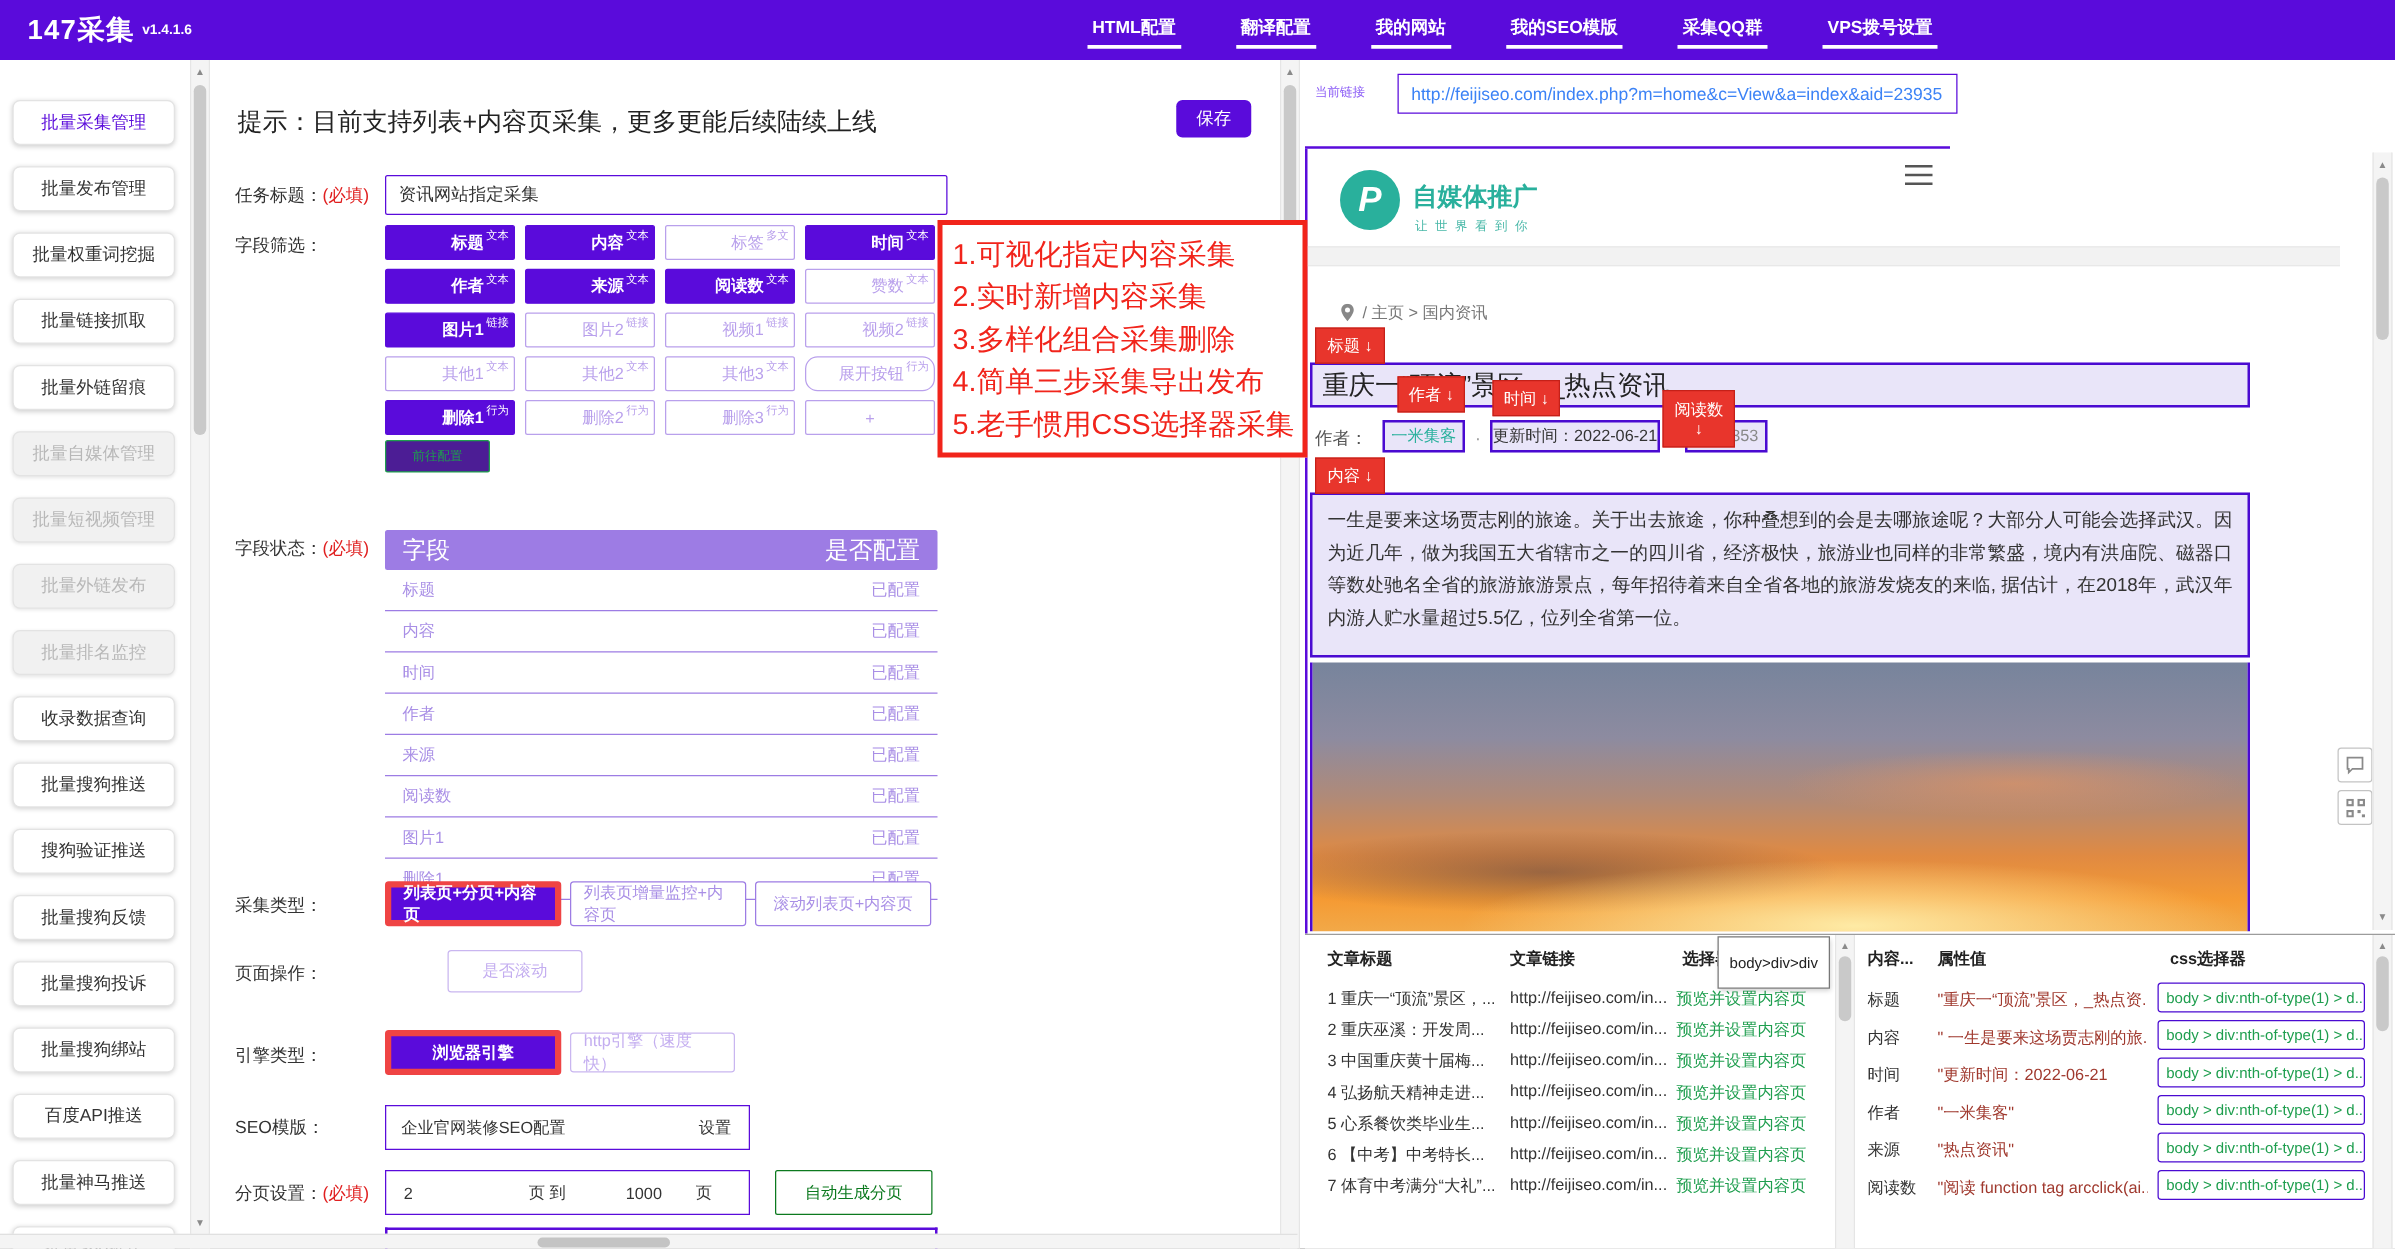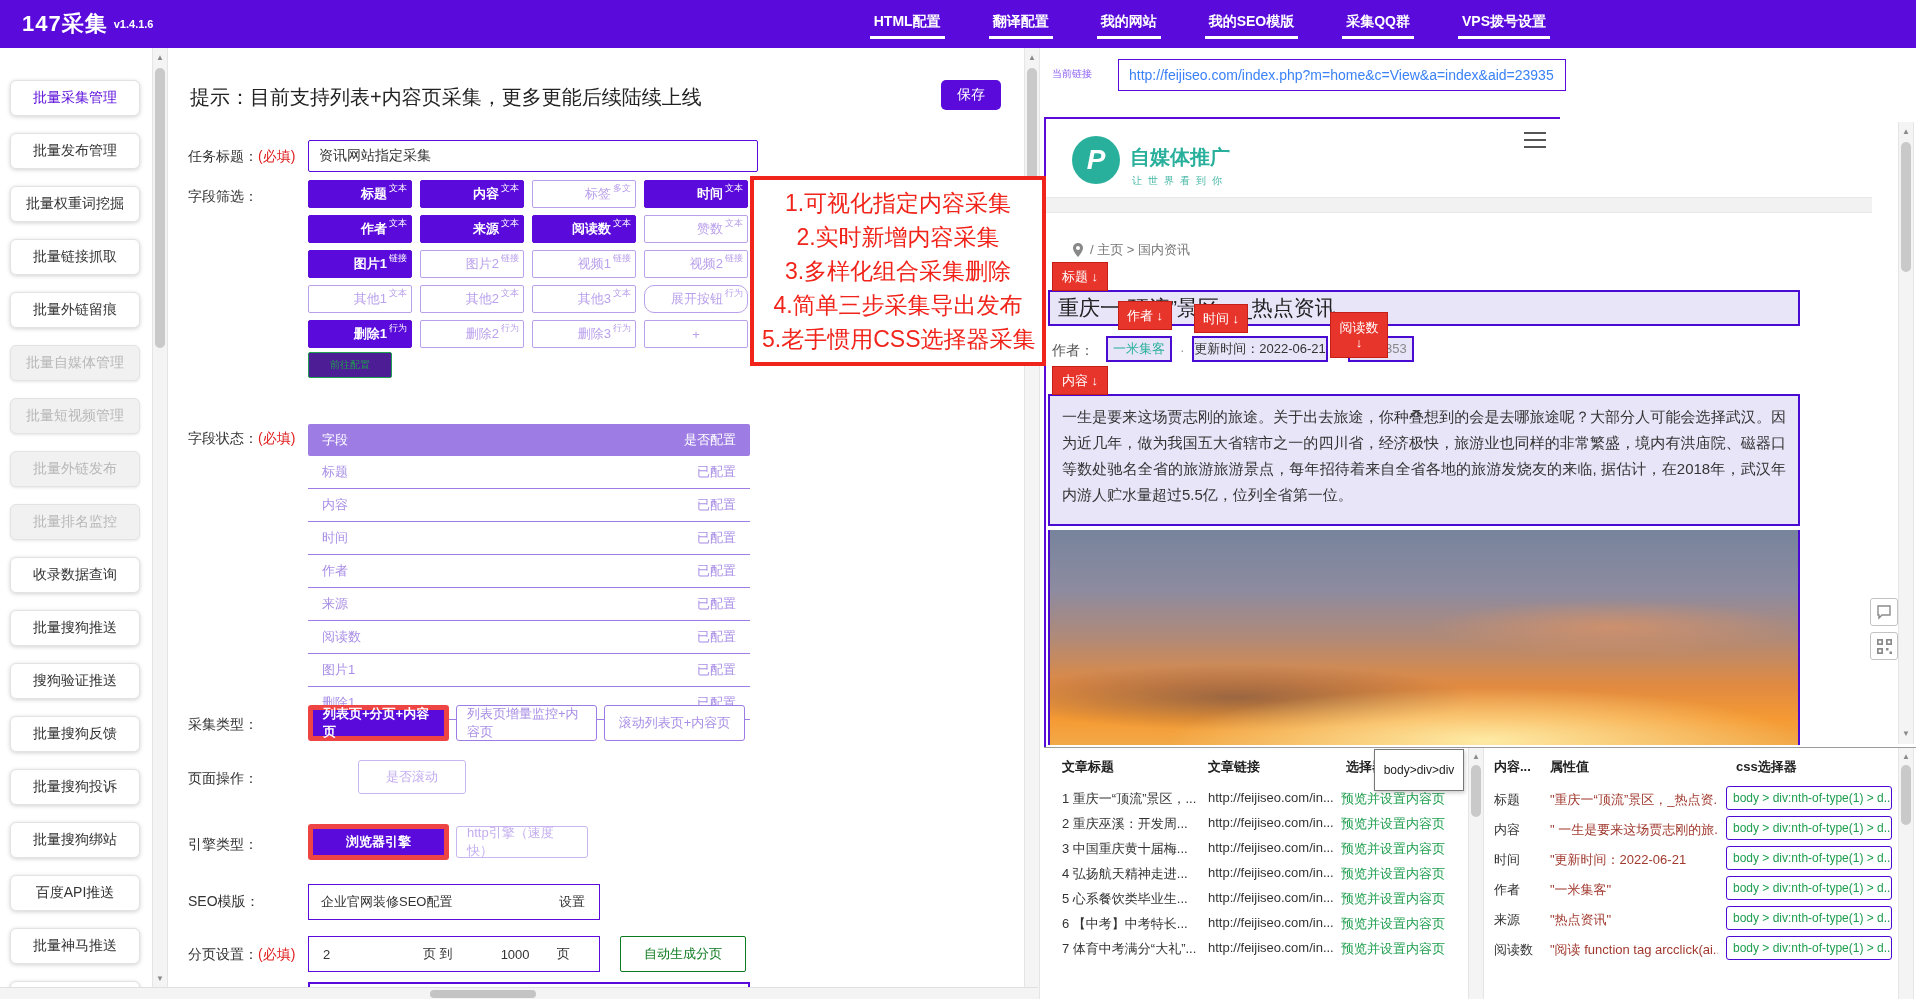--- a/index.html
+++ b/index.html
@@ -41,21 +41,21 @@
                 font-size:13px;font-weight:bold;}
   .cell .c-tag{position:absolute;right:4px;top:1px;font-size:9px;}
   .cell.on{background:#5a0bdb;border:1px solid #5a0bdb;color:#fff;}
   .cell.off{background:#fff;border:1px solid #b9a0ec;color:#b9a0ec;}
   .cell.off .c-main{font-weight:normal;}
 
   .goto-btn{position:absolute;left:308px;top:352px;width:84px;height:26px;background:#4c1d95;border:1px solid #1e9e4e;
             color:#1e9e4e;font-size:10px;border-radius:2px;cursor:pointer;}
 
   .st-table{position:absolute;left:308px;top:424px;width:442px;}
-  .st-head{height:32px;background:#9d7ce4;color:#fff;display:flex;align-items:center;font-size:13px;border-radius:2px;}
+  .st-head{height:32px;background:#9d7ce4;color:#fff;display:flex;align-items:center;font-size:19px;border-radius:2px;}
   .st-row{height:32px;display:flex;align-items:center;font-size:13px;color:#a98fe6;border-bottom:1px solid #9d7ce4;}
   .st-c1{padding-left:14px;flex:1;}
   .st-c2{padding-right:14px;}
 
   .opt-btn{position:absolute;height:36px;border-radius:3px;font-size:13px;display:flex;align-items:center;justify-content:center;
            cursor:pointer;padding:0 10px;box-sizing:border-box;}
   .opt-on{background:#5a0bdb;border:5px solid #ef4444;color:#fff;font-weight:bold;}
   .opt-off{background:#fff;border:1px solid #9d7ce4;color:#a98fe6;}
   .opt-faint{background:#fff;border:1px solid #c9b6f0;color:#c4aef0;}
 
@@ -63,21 +63,21 @@
            align-items:center;font-size:13px;color:#333;cursor:pointer;}
   .page-box{position:absolute;left:308px;top:936px;width:290px;height:34px;border:1px solid #5a0bdb;display:flex;
             align-items:center;font-size:13px;color:#333;}
   .auto-btn{position:absolute;left:620px;top:936px;width:126px;height:36px;background:#fff;border:1px solid #0c7a1f;
             color:#0c7a1f;font-size:13px;border-radius:2px;cursor:pointer;}
   .partial-box{position:absolute;left:308px;top:982px;width:442px;height:17px;border:2px solid #5a0bdb;border-bottom:none;box-sizing:border-box;}
 
   
   .anno{position:absolute;left:750px;top:176px;width:296px;background:#fff;border:4px solid #f1241b;box-sizing:border-box;
         padding:6px 8px;z-index:30;}
-  .anno div{color:#f1241b;font-size:23px;line-height:34px;font-weight:500;white-space:nowrap;text-align:center;}
+  .anno div{color:#f1241b;font-size:23px;line-height:34px;font-weight:500;white-space:nowrap;}
 
   
   .link-label{position:absolute;left:1052px;top:67px;font-size:10px;color:#8b5cf6;}
   .url-input{position:absolute;left:1118px;top:59px;width:426px;height:30px;border:1px solid #5a0bdb;font-size:14px;
              color:#3b82f6;padding:0 10px;outline:none;font-family:inherit;}
   .hline{position:absolute;left:1044px;top:117px;width:516px;height:2px;background:#5a0bdb;}
   .vline{position:absolute;left:1044px;top:119px;width:2px;height:628px;background:#5a0bdb;}
 
   .logo-circle{position:absolute;left:1072px;top:136px;width:48px;height:48px;border-radius:50%;background:#29b09c;
                color:#fff;display:flex;align-items:center;justify-content:center;font-size:28px;font-weight:bold;font-style:italic;}

